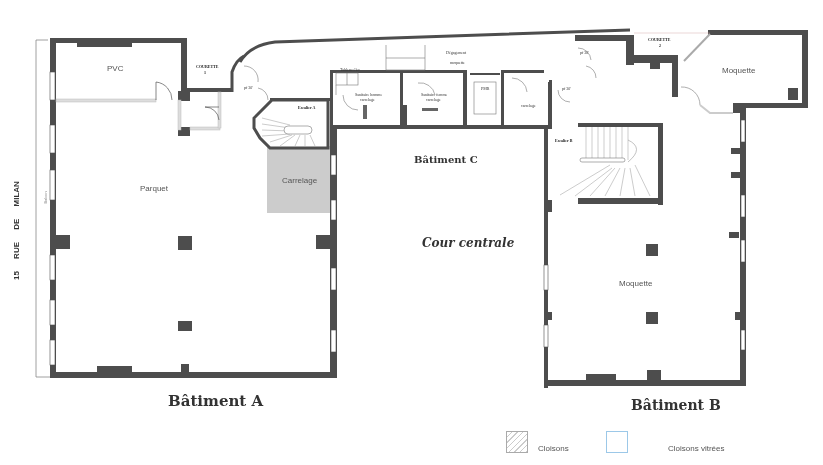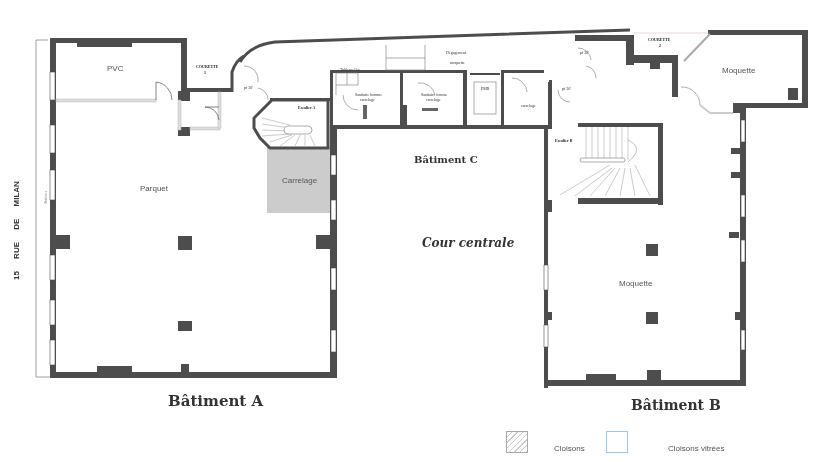--- a/index.html
+++ b/index.html
@@ -224,18 +224,18 @@
 <div class="lbl room" style="left:722px;top:66px;">Moquette</div>
 <div class="lbl room" style="left:619px;top:279px;">Moquette</div>
 
 <div class="lbl serif" style="left:414px;top:154px;font-size:10px;">Bâtiment C</div>
 <div class="lbl serif" style="left:422px;top:236px;font-size:12px;font-style:italic;">Cour centrale</div>
 <div class="lbl serif" style="left:168px;top:392px;font-size:15px;">Bâtiment A</div>
 <div class="lbl serif" style="left:631px;top:397px;font-size:14px;">Bâtiment B</div>
 
 <div class="legend-item" style="left:506px;top:431px;">
   <div class="sw sw-hatch"></div>
-  <span style="margin-top:12px;margin-left:16px;">Cloisons</span>
+  <span style="margin-top:12px;">Cloisons</span>
 </div>
 <div class="legend-item" style="left:606px;top:431px;gap:40px;">
   <div class="sw sw-glass"></div>
   <span style="margin-top:12px;">Cloisons vitrées</span>
 </div>
 
 </body></html>

